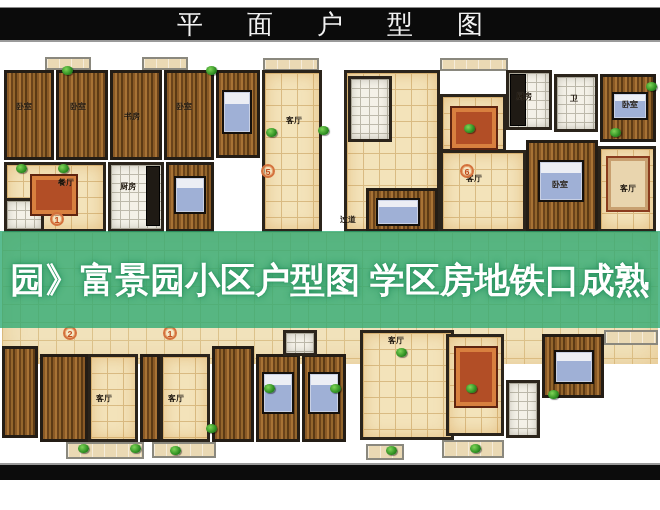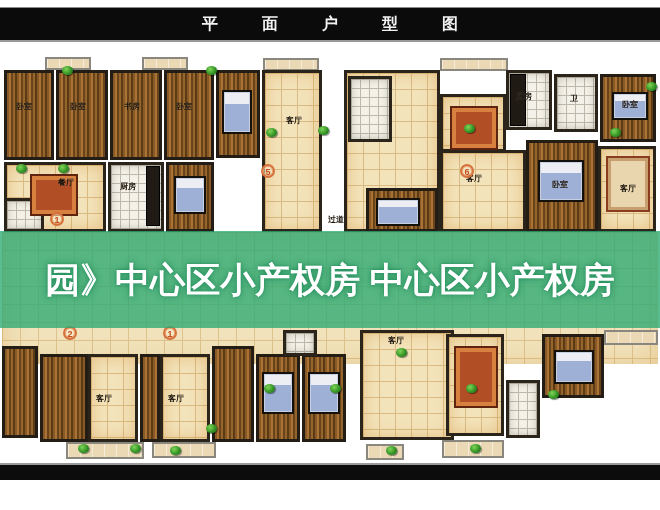--- a/index.html
+++ b/index.html
@@ -2,21 +2,21 @@
 <html><head>
 <meta charset="utf-8">
 <style>
   html,body{margin:0;padding:0;}
   .page{position:relative;width:660px;height:510px;background:#ffffff;overflow:hidden;
         font-family:"Liberation Sans","DejaVu Sans",sans-serif;}
   
   .banner{position:absolute;left:0;top:7px;width:660px;height:32px;background:#0b0b0b;
           border-top:1px solid #8a8a8a;border-bottom:2px solid #9a9a9a;
           display:flex;align-items:center;justify-content:center;}
-  .banner span{color:#f2f2f2;font-size:16px;font-weight:bold;letter-spacing:44px;text-indent:44px;
+  .banner span{color:#f2f2f2;font-size:26px;font-weight:normal;letter-spacing:44px;text-indent:44px;
                white-space:nowrap;}
   
   .plan{position:absolute;left:0;top:54px;width:660px;height:412px;background:#ffffff;}
   .it{position:absolute;box-sizing:border-box;}
   .it.corridor{background-color:#f1e2bb;
       background-image:linear-gradient(#dcc28b 1px,transparent 1px),
                        linear-gradient(90deg,#dcc28b 1px,transparent 1px);
       background-size:18px 18px;box-shadow:inset 0 0 24px rgba(205,140,45,.30);}
   .it.tile{background-color:#f3e3ba;border:3px solid #2b241b;
       background-image:linear-gradient(#d9bb83 1px,transparent 1px),
@@ -137,41 +137,41 @@
       <div class="it plant" style="left: 330px; top: 330px;"></div>
       <div class="it plant" style="left: 466px; top: 330px;"></div>
       <div class="it plant" style="left: 78px; top: 390px;"></div>
       <div class="it plant" style="left: 130px; top: 390px;"></div>
       <div class="it plant" style="left: 170px; top: 392px;"></div>
       <div class="it plant" style="left: 386px; top: 392px;"></div>
       <div class="it plant" style="left: 470px; top: 390px;"></div>
       <div class="it plant" style="left: 548px; top: 336px;"></div>
       <div class="it label" style="left: 16px; top: 48px;">卧室</div>
       <div class="it label" style="left: 70px; top: 48px;">卧室</div>
-      <div class="it label" style="left: 124px; top: 48px; text-align: center;">书房</div>
+      <div class="it label" style="left: 124px; top: 58px; text-align: center;">书房</div>
       <div class="it label" style="left: 176px; top: 48px;">卧室</div>
       <div class="it label" style="left: 58px; top: 124px;">餐厅</div>
       <div class="it label" style="left: 120px; top: 128px;">厨房</div>
       <div class="it label" style="left: 286px; top: 62px;">客厅</div>
-      <div class="it label" style="left: 328px; top: 161px;">过道</div>
+      <div class="it label" style="left: 340px; top: 161px;">过道</div>
       <div class="it label" style="left: 516px; top: 38px;">厨房</div>
       <div class="it label" style="left: 570px; top: 40px;">卫</div>
       <div class="it label" style="left: 622px; top: 46px;">卧室</div>
       <div class="it label" style="left: 466px; top: 120px;">客厅</div>
       <div class="it label" style="left: 552px; top: 126px;">卧室</div>
       <div class="it label" style="left: 620px; top: 130px;">客厅</div>
       <div class="it label" style="left: 96px; top: 340px;">客厅</div>
       <div class="it label" style="left: 168px; top: 340px;">客厅</div>
       <div class="it label" style="left: 388px; top: 282px;">客厅</div>
       <div class="it marker" style="left: 261px; top: 110px;">5</div>
       <div class="it marker" style="left: 460px; top: 110px;">6</div>
       <div class="it marker" style="left: 50px; top: 158px;">1</div>
       <div class="it marker" style="left: 63px; top: 272px;">2</div>
       <div class="it marker" style="left: 163px; top: 272px;">1</div>
     </div>
 
   <div class="overlay">
-    <div>园》中心区小产权房 中心区小产权房</div>
+    <div>园》富景园小区户型图 学区房地铁口成熟</div>
   </div>
 
   <div class="bottombar"></div>
 
 </div>
 
 </body></html>

